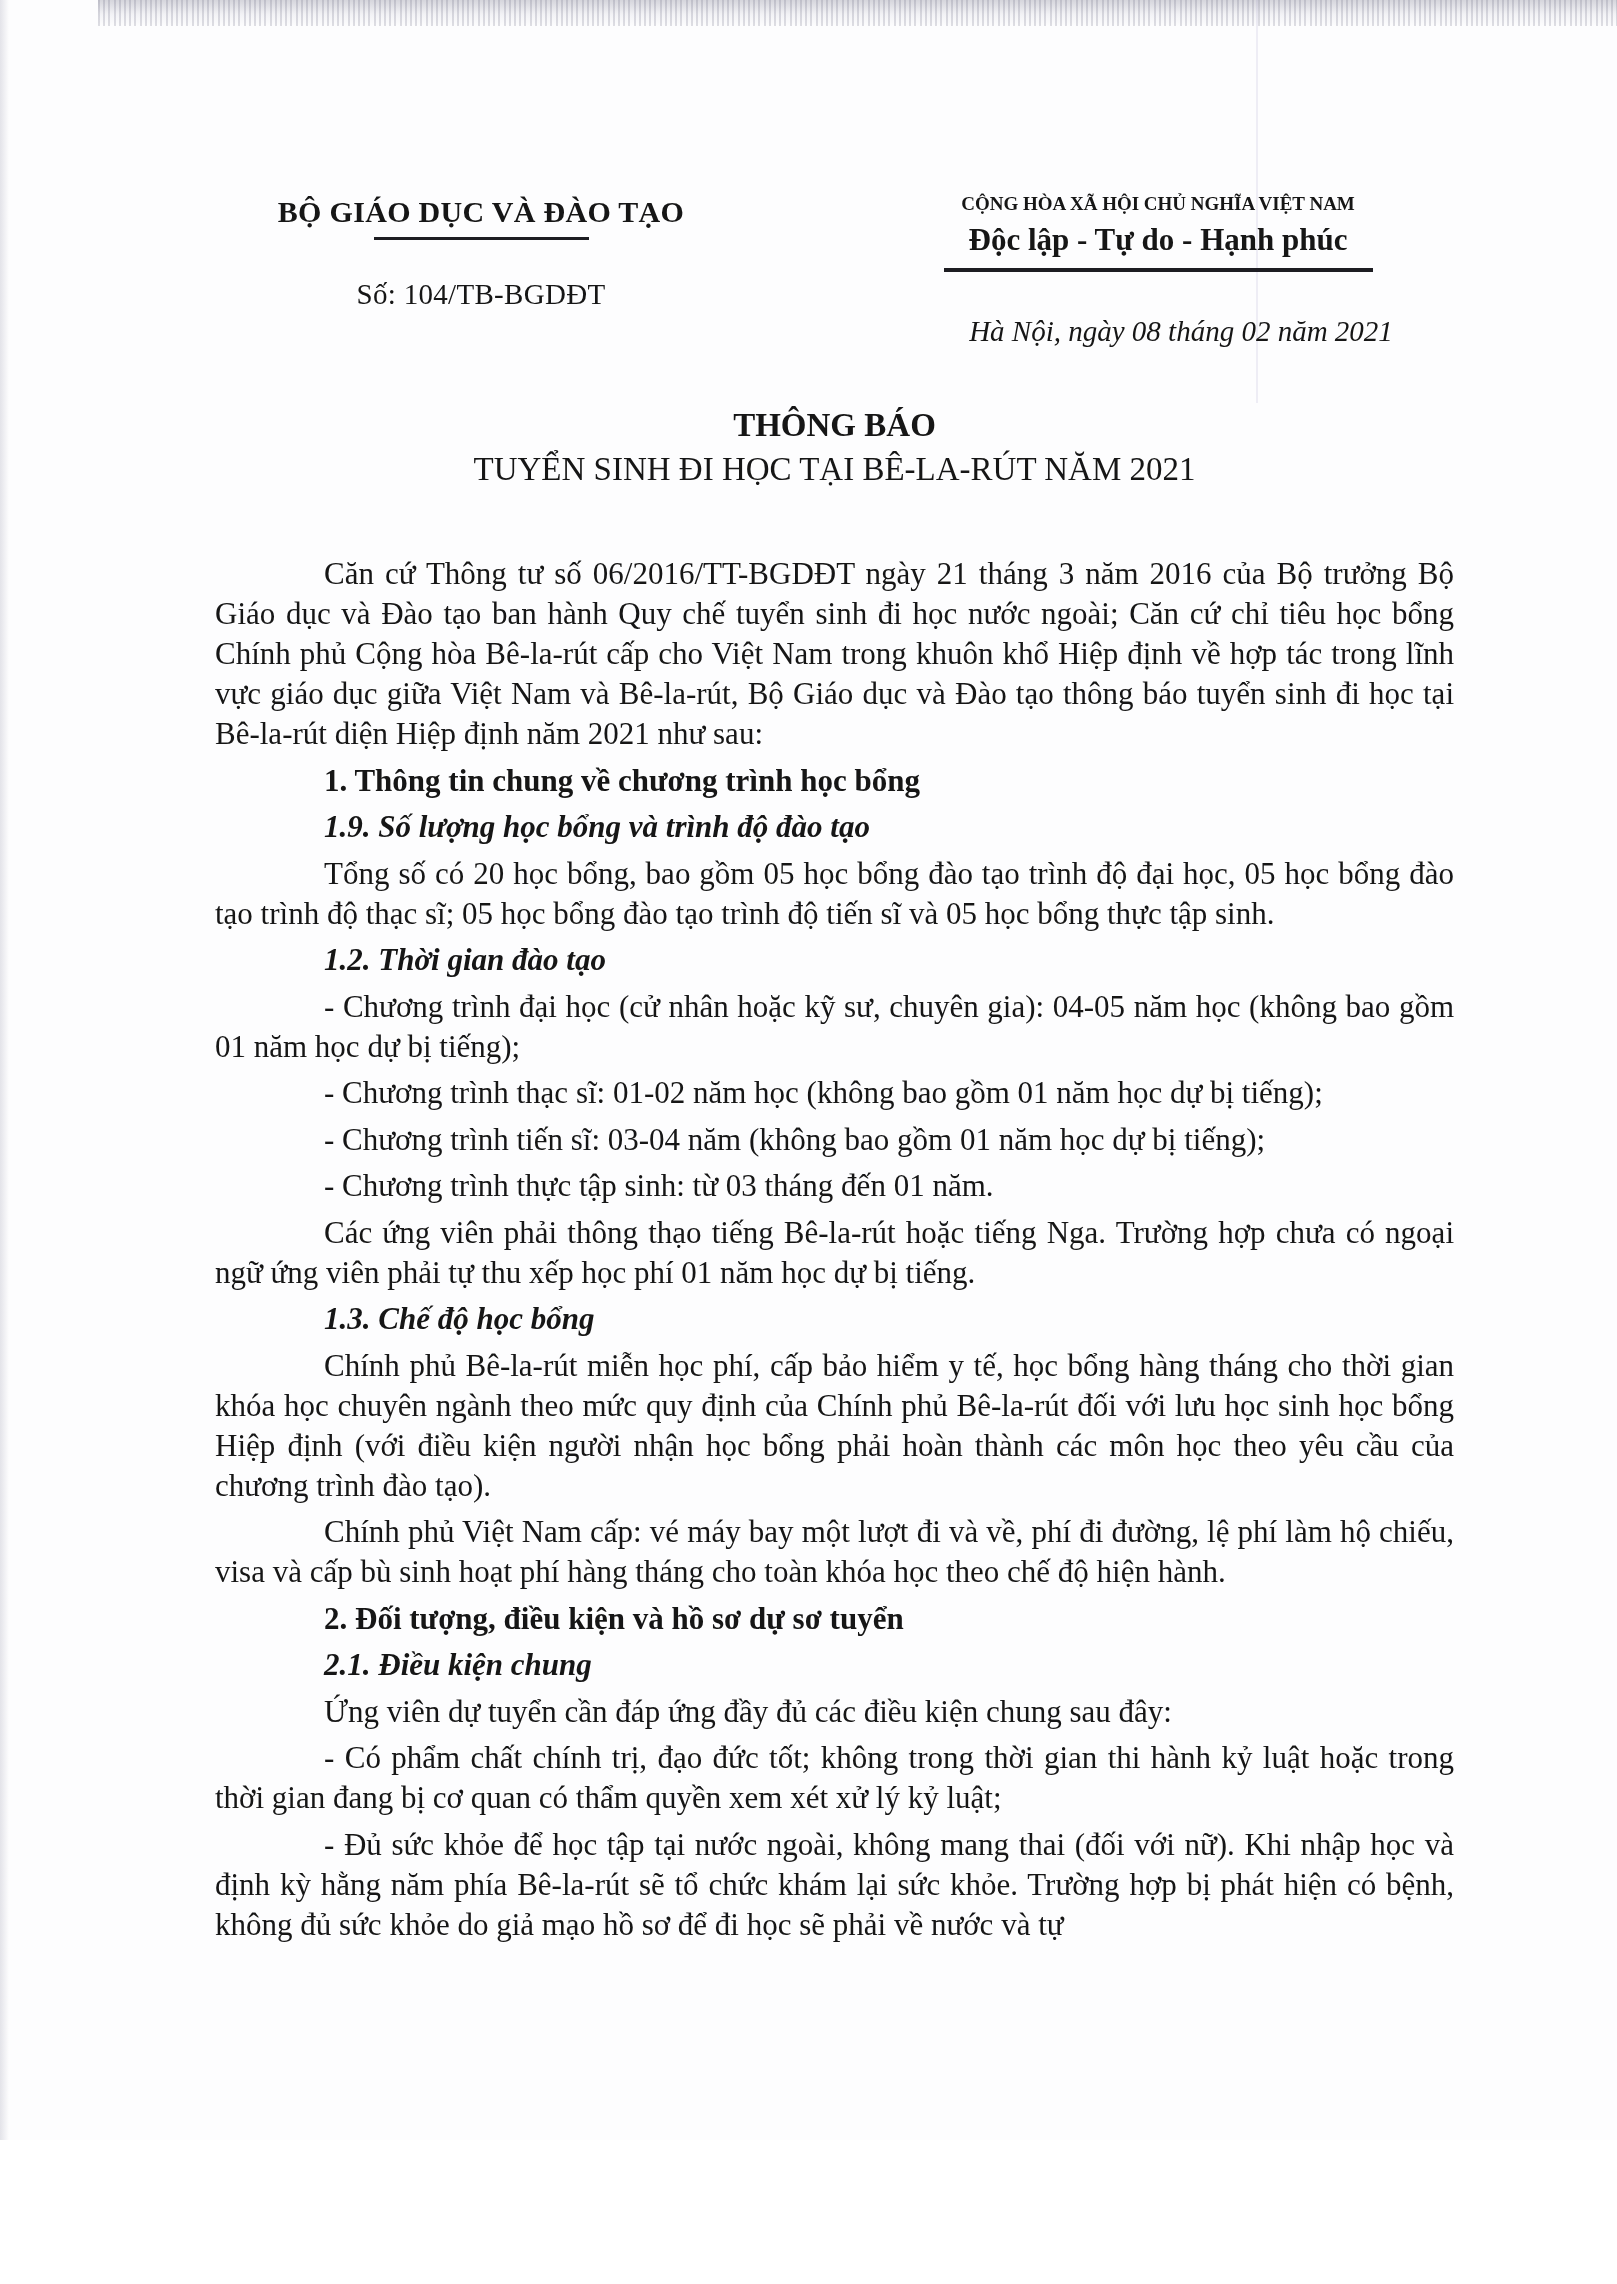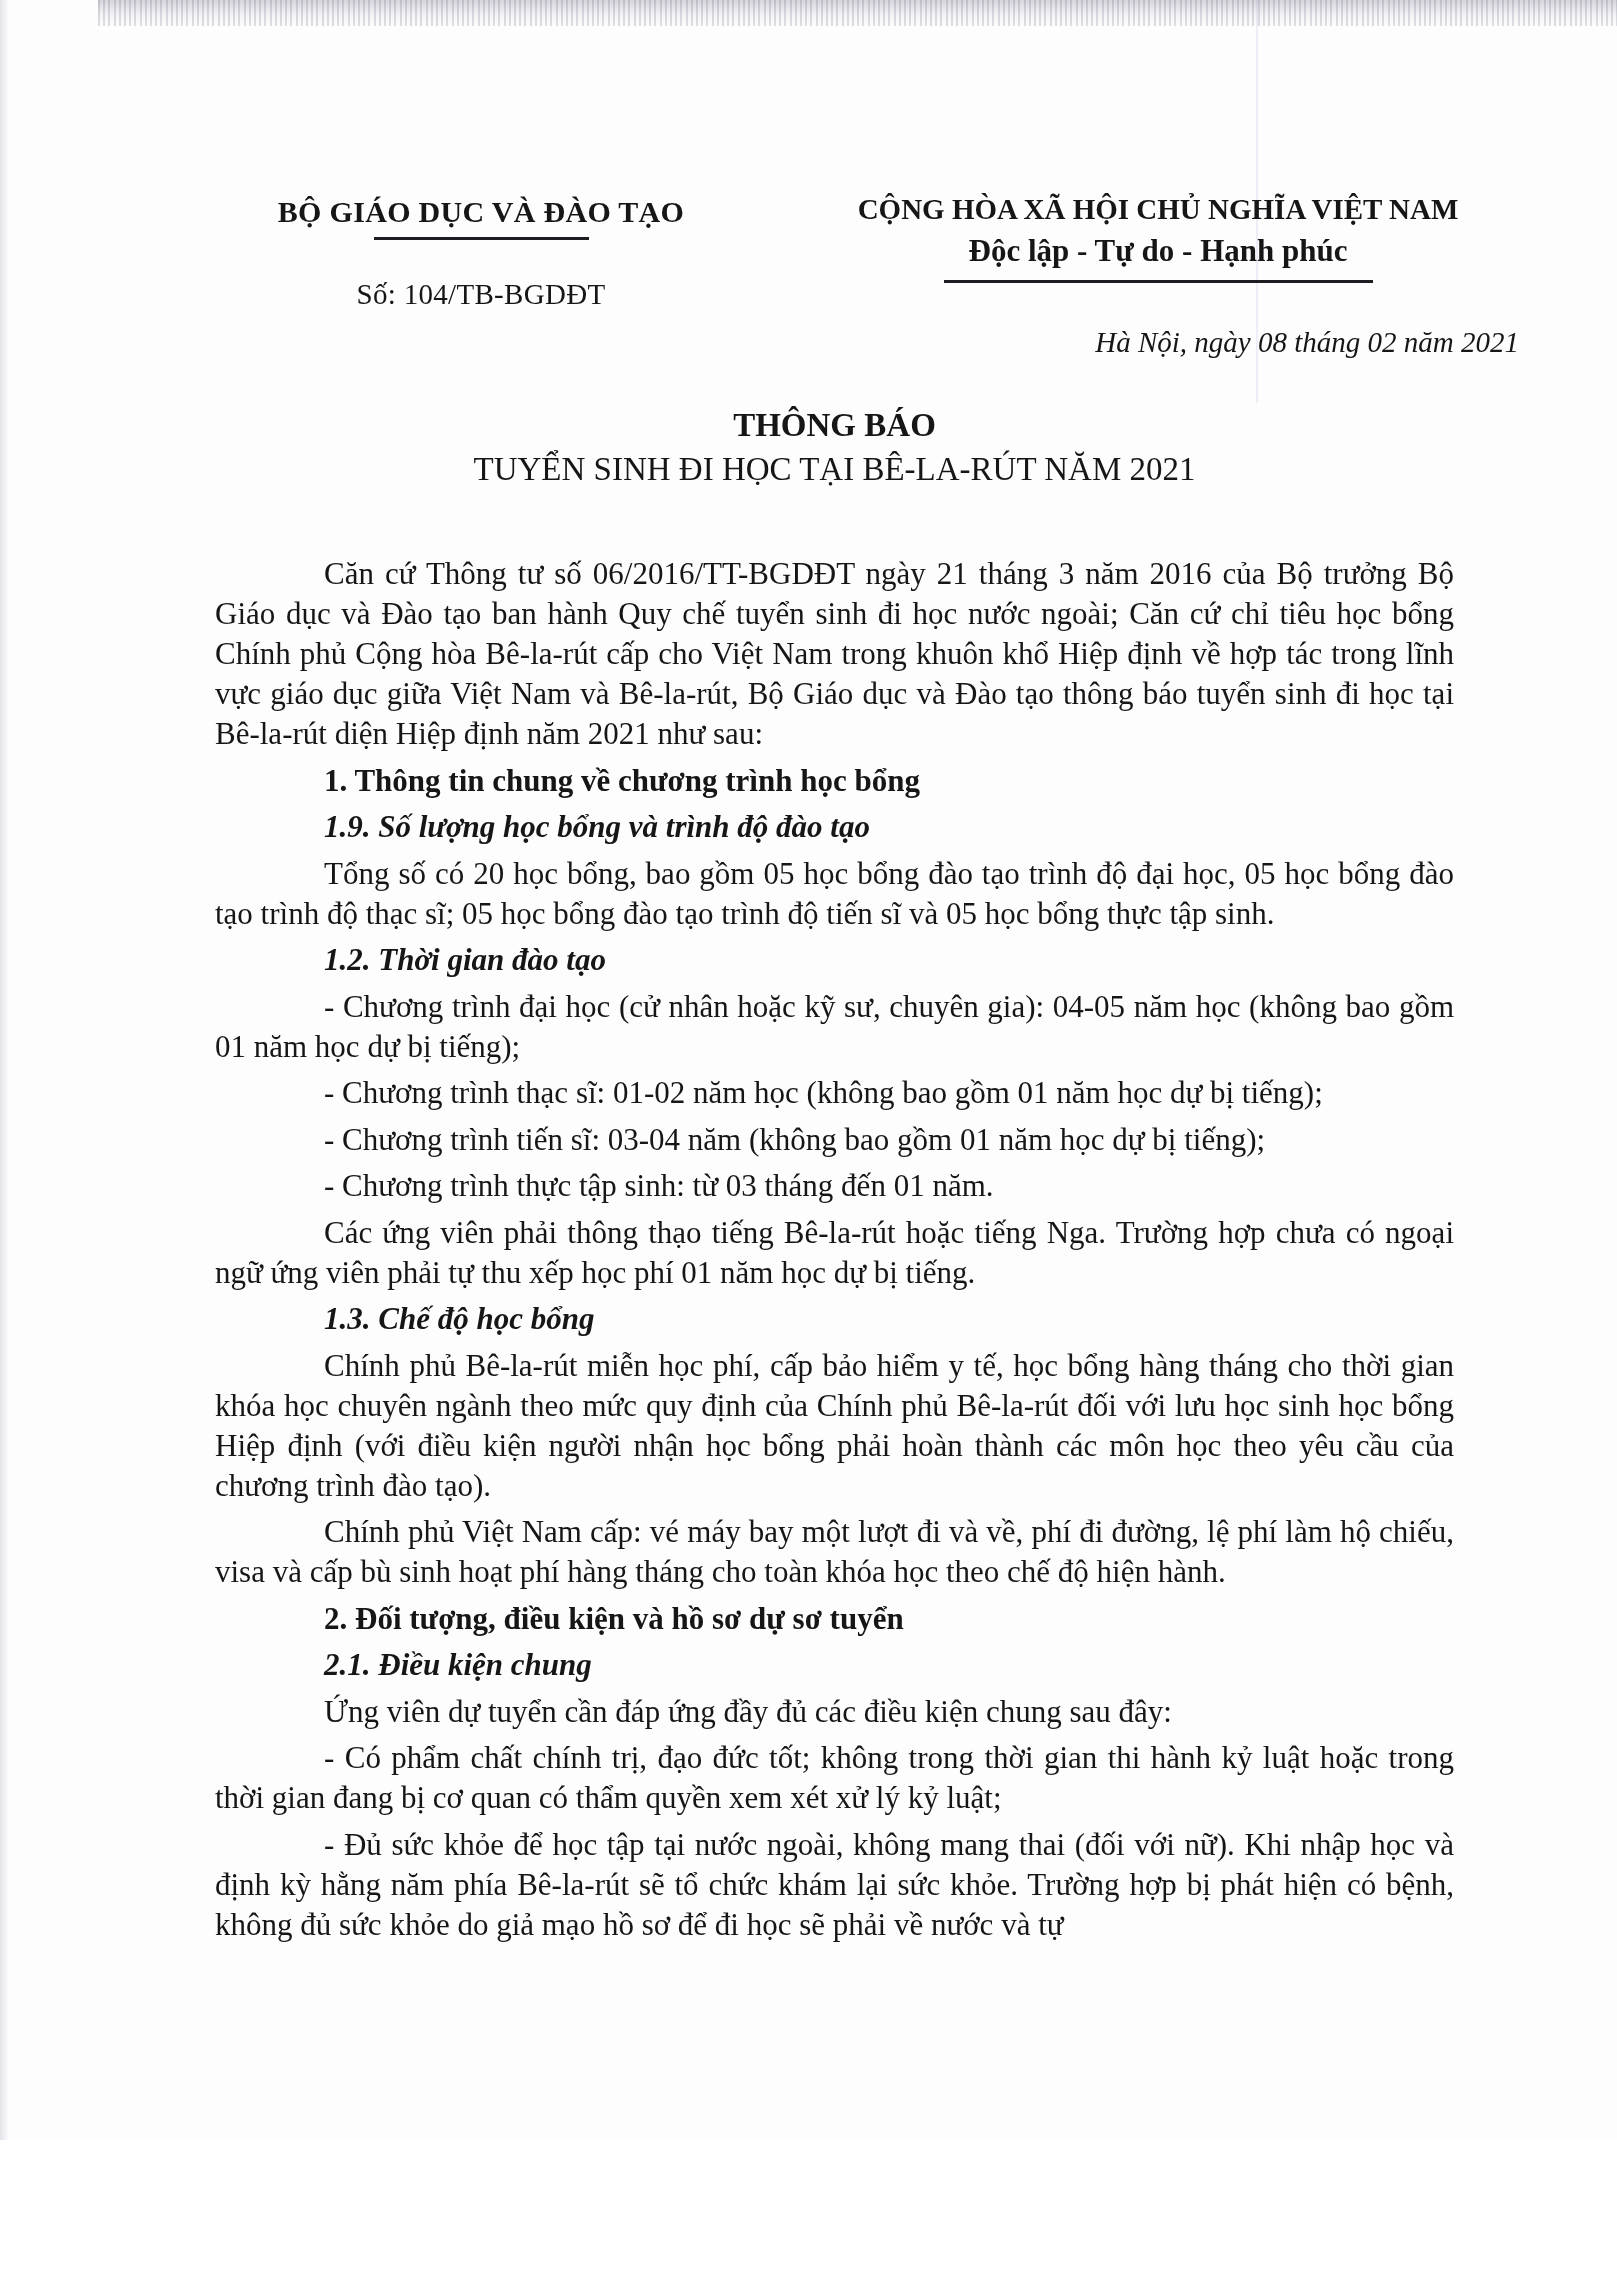--- a/index.html
+++ b/index.html
@@ -36,24 +36,24 @@
     transform:rotate(-0.55deg);
     transform-origin:left center;
     pointer-events:none;
   }
   
   .hdr-left{position:absolute;left:250px;top:195px;width:462px;text-align:center;}
   .agency{font-weight:bold;font-size:30px;line-height:1.1;letter-spacing:0.3px;}
   .agency-rule{width:215px;height:2.6px;background:#1d1d22;margin:9px auto 0;}
   .doc-number{font-size:29px;margin-top:38px;letter-spacing:0.3px;}
   .hdr-right{position:absolute;left:797px;top:193px;width:722px;text-align:center;}
-  .motto1{font-weight:bold;font-size:29px;line-height:1.15;}
+  .motto1{font-weight:bold;font-size:19px;line-height:1.15;}
   .motto2{font-weight:bold;font-size:31px;margin-top:7px;}
   .motto-rule{width:429px;height:3.3px;background:#1d1d22;margin:10.4px auto 0;}
-  .place-date{font-style:italic;font-size:29px;margin-top:43px;padding-left:46px;white-space:nowrap;text-align:right;}
+  .place-date{font-style:italic;font-size:29px;margin-top:43px;padding-left:46px;white-space:nowrap;}
   
   .title-block{position:absolute;left:215px;top:407px;width:1239px;text-align:center;}
   .title1{font-weight:bold;font-size:33px;line-height:1.1;}
   .title2{font-weight:normal;font-size:33px;margin-top:7.8px;line-height:1.1;}
   
   .docbody{
     position:absolute;left:215px;top:554px;width:1239px;
     font-size:31px;line-height:40px;text-align:justify;
   }
   .docbody p{margin:0 0 6.5px;text-indent:109px;}

